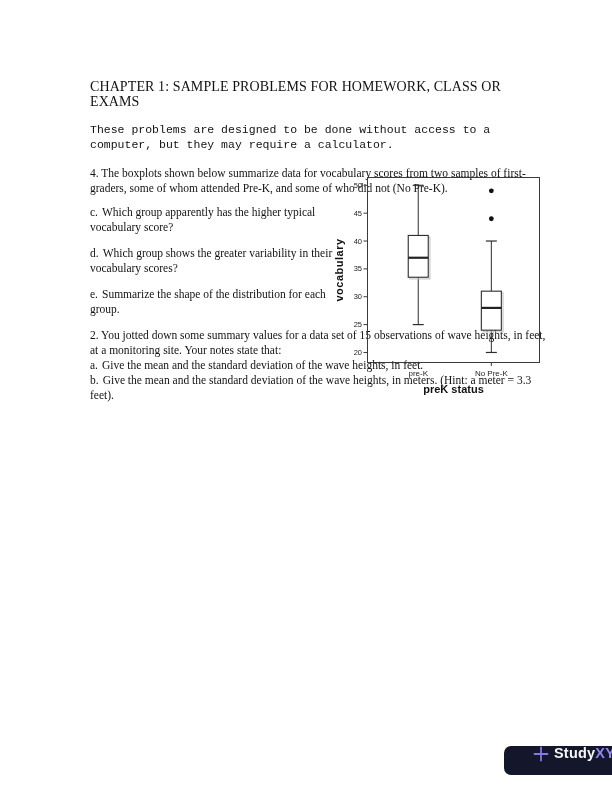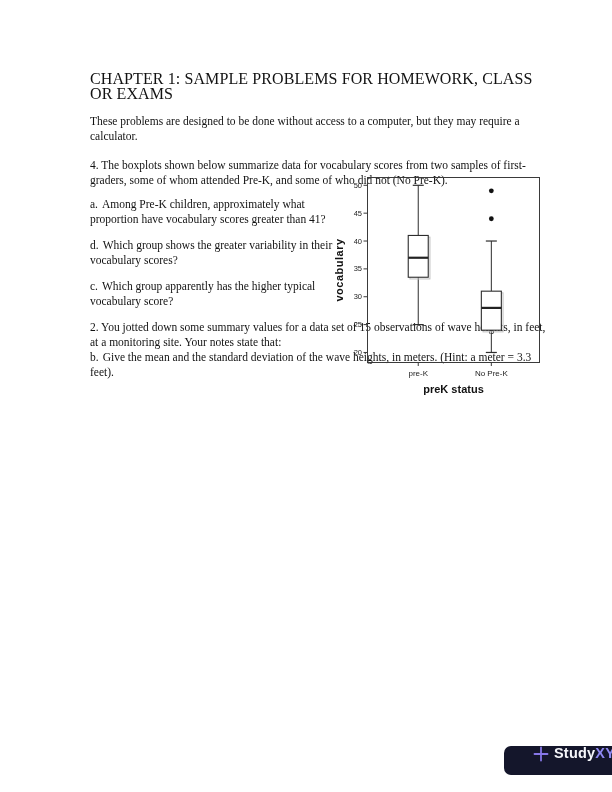--- a/index.html
+++ b/index.html
@@ -1,22 +1,22 @@
 <!DOCTYPE html>
 <html><head>
 <meta charset="utf-8">
 <style>
   html,body{margin:0;padding:0;background:#ffffff;}
   .page{
     position:relative;width:612px;height:792px;background:#ffffff;
     font-family:"Liberation Serif",serif;color:#121212;overflow:hidden;
   }
   .content{position:absolute;left:90px;top:71px;width:456px;font-size:11.5px;line-height:15px;}
-  .doc-title{font-size:16px;font-weight:normal;margin:0 0 13px 0;letter-spacing:0.1px;}
-  .intro{margin:0 0 14px 0;}
+  .doc-title{font-size:14px;font-weight:normal;margin:8px 0 13px 0;letter-spacing:0.1px;}
+  .intro{margin:0 0 14px 0;font-family:Liberation Mono, monospace;}
   .statement{margin:0 0 9px 0;}
   .questions{width:248px;}
   .questions p{margin:0 0 11px 0;}
   .q-label{margin-right:4px;}
   .chart-wrap{position:absolute;left:330px;top:167px;width:232px;height:234px;}
   .chart-wrap svg{display:block;}
   .chart-wrap text{font-family:"Liberation Sans",sans-serif;}
   .p2{margin-top:10px;}
   .p2 p{margin:0;}
   .math-line{margin:1px 0 2px 0 !important;font-size:11.5px;}
@@ -41,27 +41,28 @@
 
   <div class="content">
 
     <h1 class="doc-title">CHAPTER 1: SAMPLE PROBLEMS FOR HOMEWORK, CLASS OR EXAMS</h1>
 
     <p class="intro">These problems are designed to be done without access to a computer, but they may require a calculator.</p>
 
     <p class="statement">4.  The boxplots shown below summarize data for vocabulary scores from two samples of first-graders, some of whom attended Pre-K, and some of who did not (No Pre-K).</p>
 
     <div class="questions">
-      <p><span class="q-label">a.</span><span>Among Pre-K children, approximately what proportion have vocabulary scores greater than 41?</span></p>
+      <p><span class="q-label">c.</span><span>Which group apparently has the higher typical vocabulary score?</span></p>
       <p><span class="q-label">d.</span><span>Which group shows the greater variability in their vocabulary scores?</span></p>
-      <p><span class="q-label">c.</span><span>Which group apparently has the higher typical vocabulary score?</span></p>
+      <p><span class="q-label">e.</span><span>Summarize the shape of the distribution for each group.</span></p>
     </div>
 
     <div class="p2">
       <p>2.  You jotted down some summary values for a data set of 15 observations of wave heights, in feet, at a monitoring site. Your notes state that:</p>
+      <p><span class="q-label">a.</span><span>Give the mean and the standard deviation of the wave heights, in feet.</span></p>
       <p><span class="q-label">b.</span><span>Give the mean and the standard deviation of the wave heights, in meters. (Hint: a meter = 3.3 feet).</span></p>
     </div>
   </div>
 
   <div class="chart-wrap">
     <svg id="boxplot-svg" width="232" height="234" viewBox="0 0 232 234">
         <rect x="37.5" y="10.5" width="172" height="185" fill="none" stroke="#3a3a3a" stroke-width="1"></rect>
         <line x1="33.5" y1="185.46987951807228" x2="37.5" y2="185.46987951807228" stroke="#3a3a3a" stroke-width="1"></line>
         <text x="32" y="188.06987951807227" text-anchor="end" font-size="7.5" fill="#1c1c1c">20</text>
         <line x1="33.5" y1="157.60843373493975" x2="37.5" y2="157.60843373493975" stroke="#3a3a3a" stroke-width="1"></line>

